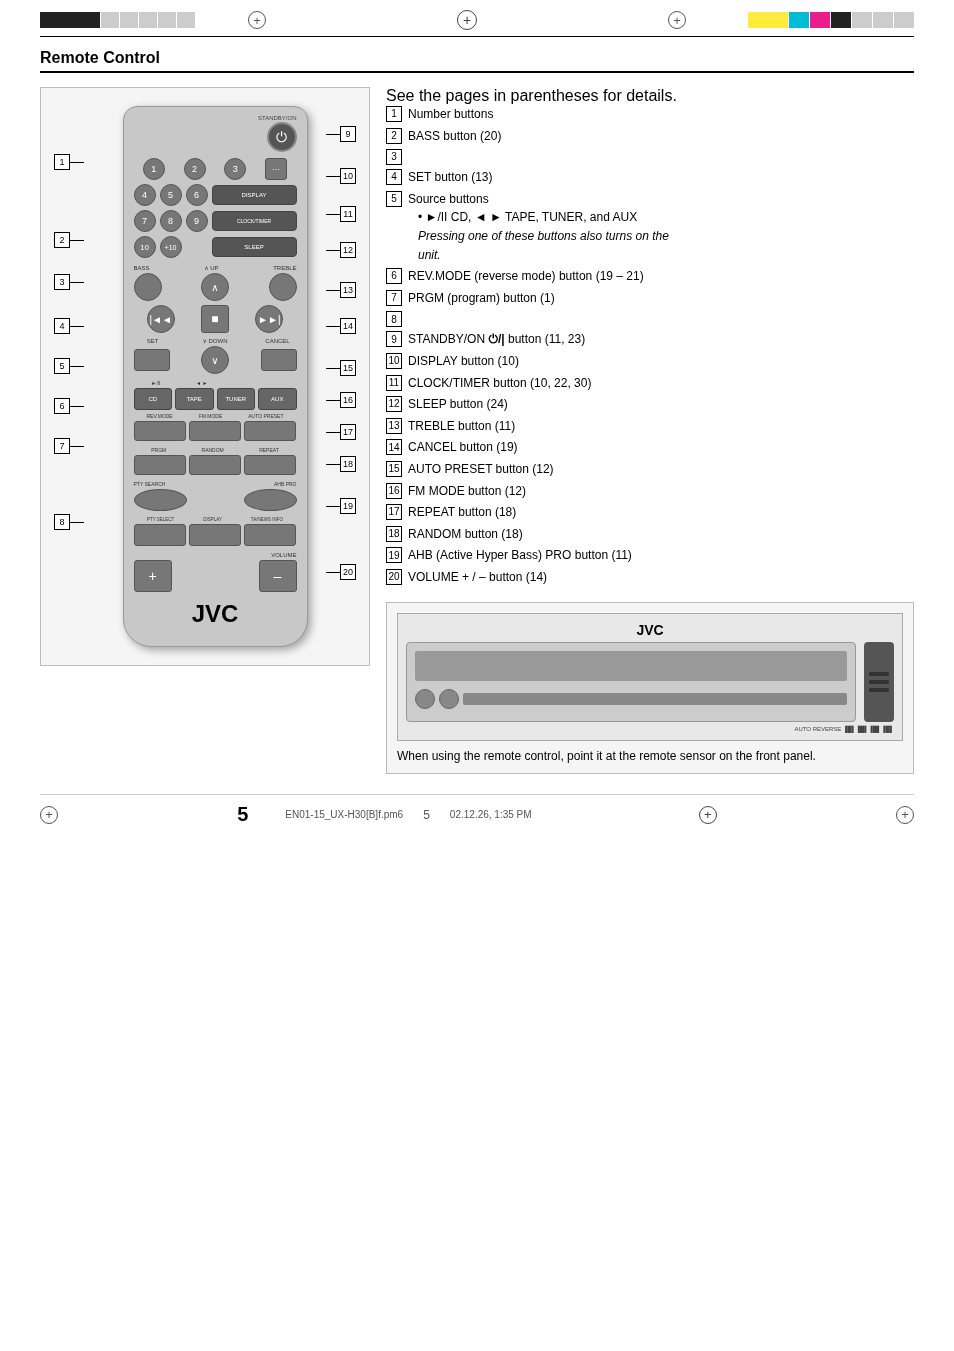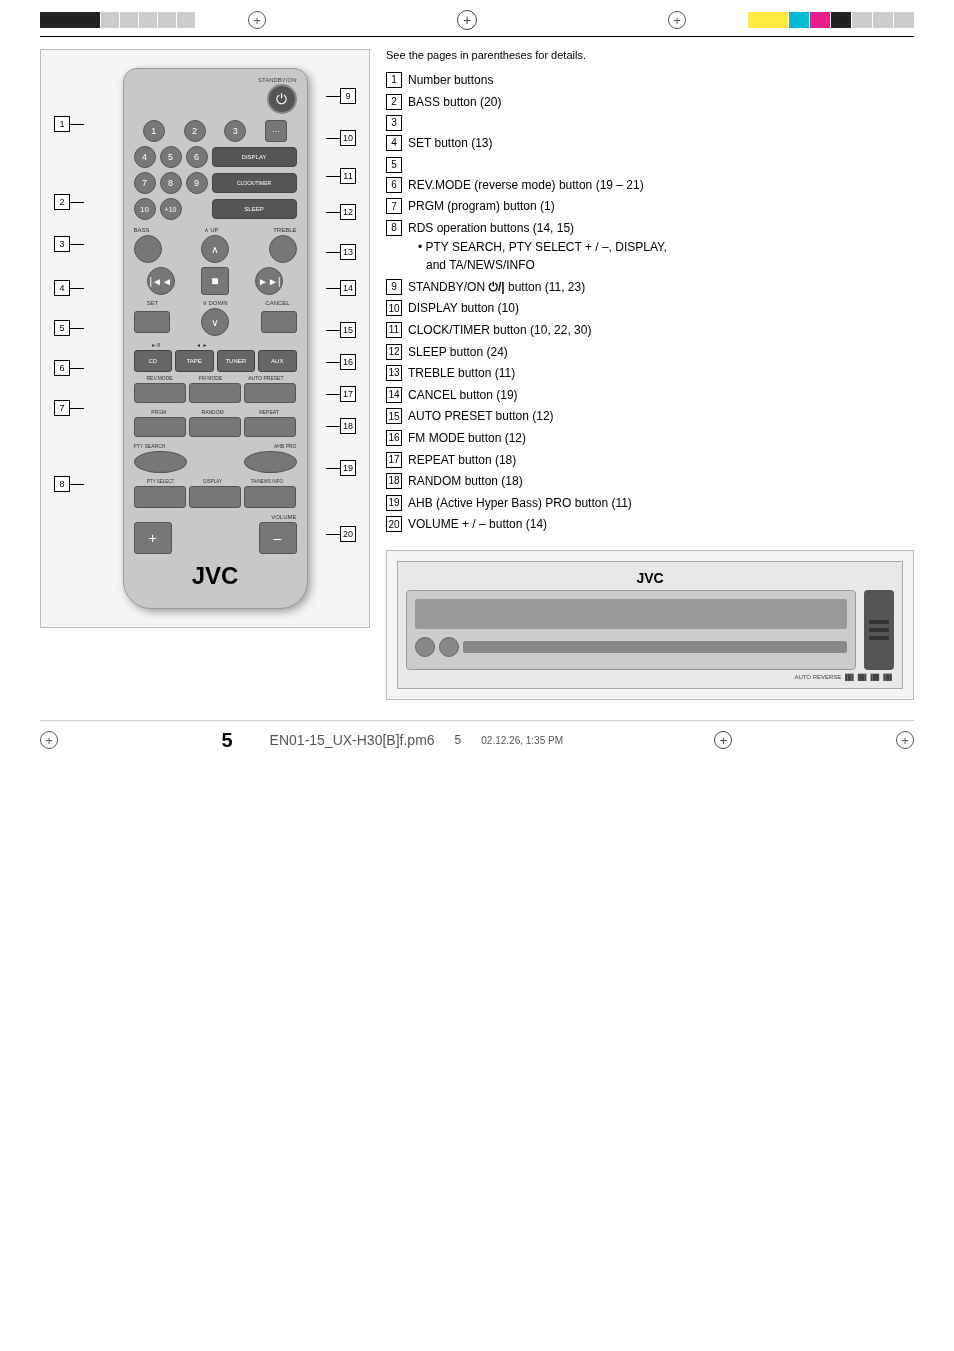--- a/index.html
+++ b/index.html
@@ -51,20 +51,23 @@
       <div style="background:#e91e8c; width:20px; height:16px;"></div>
       <div style="background:#222; width:20px; height:16px;"></div>
       <div style="background:#ccc; width:20px; height:16px;"></div>
       <div style="background:#ccc; width:20px; height:16px;"></div>
       <div style="background:#ccc; width:20px; height:16px;"></div>
     </div>
   </div>
 
   <hr style="border:none;border-top:1px solid #000;margin:6px 0 12px 0;">
 
+  <div style="font-size:16px;font-weight:bold;border-bottom:2px solid #000;padding-bottom:4px;margin-bottom:14px;">
+    <span>Remote Control</span>
+  </div>
 
   <div style="display:flex; gap:16px; align-items:flex-start;">
 
     <div style="width:330px; flex-shrink:0;">
       <div style="border:1px solid #bbb; padding:8px; background:#f5f5f5; min-height:560px; position:relative;">
 
         <div style="display:flex; justify-content:center; padding: 10px 20px 10px 40px; position:relative;">
 
           <div style="position:absolute; left:5px; top:0; display:flex; flex-direction:column; gap:0px;">
             <div style="display:flex;align-items:center;margin-top:58px;">
@@ -282,21 +285,21 @@
               <div style="width:14px;height:1px;background:#000;"></div>
               <div style="width:16px;height:16px;border:1px solid #000;display:flex;align-items:center;justify-content:center;font-size:9px;background:#fff;">20</div>
             </div>
           </div>
 
         </div>
       </div>
     </div>
 
     <div style="flex:1;">
-      <p style="font-size:11px;margin-bottom:10px;">See the pages in parentheses for details.</p>
+      <p style="font-size:16px;">See the pages in parentheses for details.</p>
 
       <ul style="list-style:none;font-size:12px;line-height:1.55;">
 
         <li style="display:flex;align-items:flex-start;margin-bottom:3px;">
           <span style="display:inline-flex;align-items:center;justify-content:center;width:16px;height:16px;border:1px solid #000;font-size:10px;margin-right:6px;flex-shrink:0;margin-top:1px;">1</span>
           <span>Number buttons</span>
         </li>
 
         <li style="display:flex;align-items:flex-start;margin-bottom:3px;">
           <span style="display:inline-flex;align-items:center;justify-content:center;width:16px;height:16px;border:1px solid #000;font-size:10px;margin-right:6px;flex-shrink:0;margin-top:1px;">2</span>
@@ -307,39 +310,40 @@
           <span style="display:inline-flex;align-items:center;justify-content:center;width:16px;height:16px;border:1px solid #000;font-size:10px;margin-right:6px;flex-shrink:0;margin-top:1px;">3</span>
         </li>
 
         <li style="display:flex;align-items:flex-start;margin-bottom:3px;">
           <span style="display:inline-flex;align-items:center;justify-content:center;width:16px;height:16px;border:1px solid #000;font-size:10px;margin-right:6px;flex-shrink:0;margin-top:1px;">4</span>
           <span>SET button (13)</span>
         </li>
 
         <li style="display:flex;align-items:flex-start;margin-bottom:3px;">
           <span style="display:inline-flex;align-items:center;justify-content:center;width:16px;height:16px;border:1px solid #000;font-size:10px;margin-right:6px;flex-shrink:0;margin-top:1px;">5</span>
+          <span>
+            Source buttons<br>
+            <span style="margin-left:10px;">• ►/II CD, ◄ ► TAPE, TUNER, and AUX</span><br>
+            <span style="margin-left:10px;font-style:italic;">Pressing one of these buttons also turns on the</span><br>
+            <span style="margin-left:10px;font-style:italic;">unit.</span>
+          </span>
         </li>
 
         <li style="display:flex;align-items:flex-start;margin-bottom:3px;">
           <span style="display:inline-flex;align-items:center;justify-content:center;width:16px;height:16px;border:1px solid #000;font-size:10px;margin-right:6px;flex-shrink:0;margin-top:1px;">6</span>
           <span>REV.MODE (reverse mode) button (19 – 21)</span>
         </li>
 
         <li style="display:flex;align-items:flex-start;margin-bottom:3px;">
           <span style="display:inline-flex;align-items:center;justify-content:center;width:16px;height:16px;border:1px solid #000;font-size:10px;margin-right:6px;flex-shrink:0;margin-top:1px;">7</span>
           <span>PRGM (program) button (1)</span>
         </li>
 
         <li style="display:flex;align-items:flex-start;margin-bottom:3px;">
           <span style="display:inline-flex;align-items:center;justify-content:center;width:16px;height:16px;border:1px solid #000;font-size:10px;margin-right:6px;flex-shrink:0;margin-top:1px;">8</span>
-          <span>
-            RDS operation buttons (14, 15)<br>
-            <span style="margin-left:10px;">• PTY SEARCH, PTY SELECT + / –, DISPLAY,</span><br>
-            <span style="margin-left:18px;">and TA/NEWS/INFO</span>
-          </span>
         </li>
 
         <li style="display:flex;align-items:flex-start;margin-bottom:3px;">
           <span style="display:inline-flex;align-items:center;justify-content:center;width:16px;height:16px;border:1px solid #000;font-size:10px;margin-right:6px;flex-shrink:0;margin-top:1px;">9</span>
           <span>STANDBY/ON <strong>⏻/|</strong> button (11, 23)</span>
         </li>
 
         <li style="display:flex;align-items:flex-start;margin-bottom:3px;">
           <span style="display:inline-flex;align-items:center;justify-content:center;width:16px;height:16px;border:1px solid #000;font-size:10px;margin-right:6px;flex-shrink:0;margin-top:1px;">10</span>
           <span>DISPLAY button (10)</span>
@@ -416,36 +420,37 @@
 
             <div style="width:30px;background:#555;height:80px;border-radius:4px;display:flex;flex-direction:column;justify-content:center;align-items:center;gap:4px;">
               <div style="width:20px;height:4px;background:#333;border-radius:1px;"></div>
               <div style="width:20px;height:4px;background:#333;border-radius:1px;"></div>
               <div style="width:20px;height:4px;background:#333;border-radius:1px;"></div>
             </div>
           </div>
 
           <div style="font-size:6px;color:#444;margin-top:4px;text-align:right;">AUTO REVERSE ▐█▌▐█▌▐█▌▐█▌</div>
         </div>
+        <p style="font-size:12px;margin-top:8px;">When using the remote control, point it at the remote sensor on the front panel.</p>
       </div>
 
     </div>
   </div>
 
   <div style="margin-top:20px;">
     <hr style="border:none;border-top:1px solid #ccc;margin-bottom:8px;">
     <div style="display:flex;align-items:center;justify-content:space-between;">
 
       <div style="width:30px;">
         <div style="width:18px;height:18px;border:1.5px solid #555;border-radius:50%;display:flex;align-items:center;justify-content:center;font-size:13px;color:#555;">+</div>
       </div>
 
       <div style="display:flex;align-items:center;gap:20px;">
         <span style="font-size:20px;font-weight:bold;">5</span>
-        <span style="font-size:14px;color:#555;padding-left:17px;">EN01-15_UX-H30[B]f.pm6</span>
+        <span style="font-size:10px;color:#555;padding-left:17px;">EN01-15_UX-H30[B]f.pm6</span>
         <span style="font-size:12px;color:#555;">5</span>
         <span style="font-size:10px;color:#555;">02.12.26, 1:35 PM</span>
       </div>
 
       <div>
         <div style="width:18px;height:18px;border:1.5px solid #444;border-radius:50%;display:flex;align-items:center;justify-content:center;font-size:13px;color:#444;">+</div>
       </div>
 
       <div style="width:30px;display:flex;justify-content:flex-end;">
         <div style="width:18px;height:18px;border:1.5px solid #555;border-radius:50%;display:flex;align-items:center;justify-content:center;font-size:13px;color:#555;">+</div>

